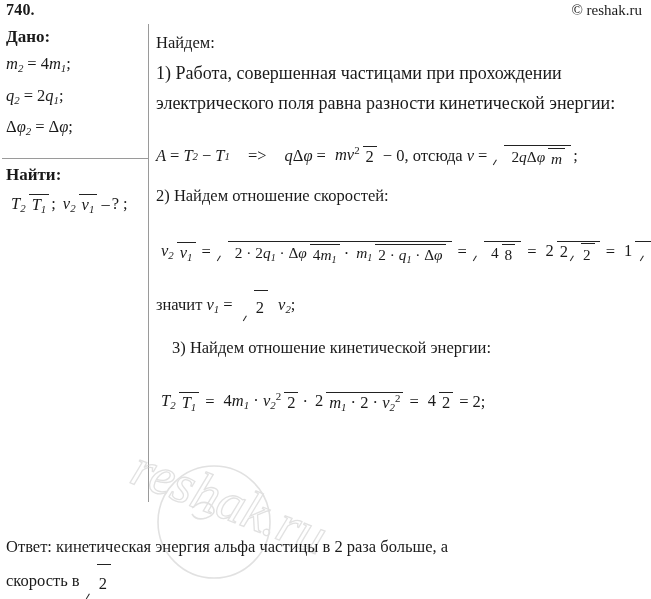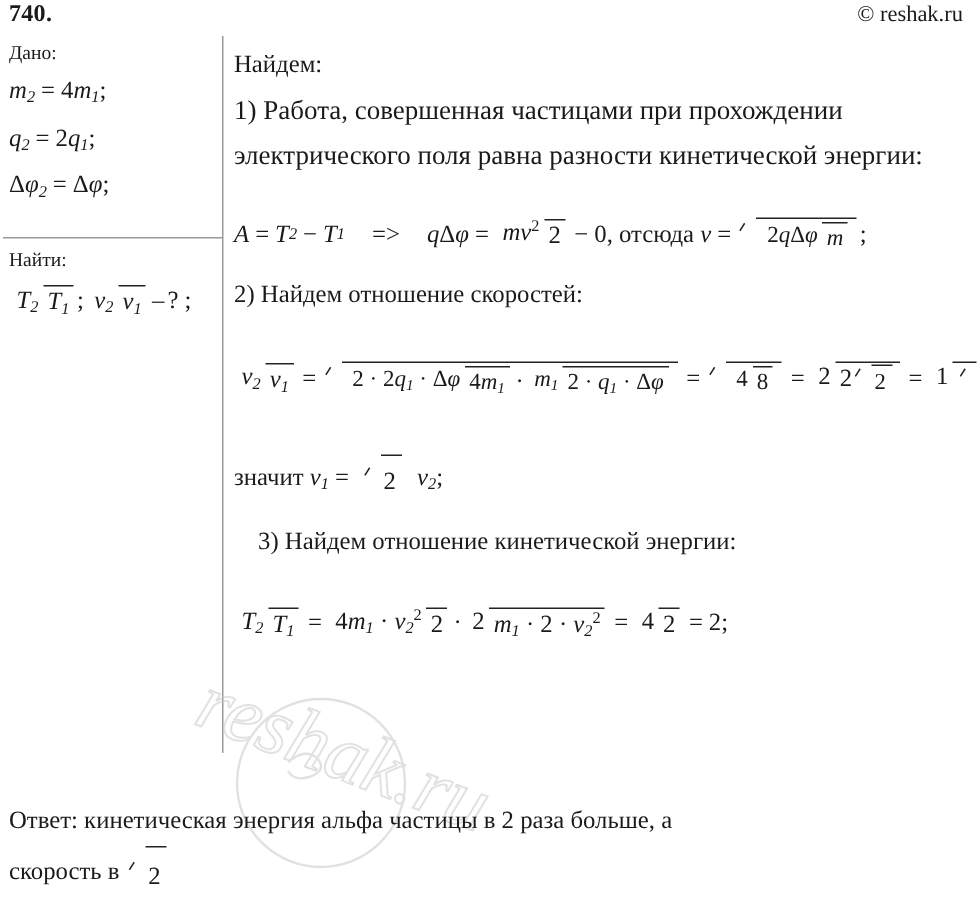--- a/index.html
+++ b/index.html
@@ -89,24 +89,25 @@
   }
   #answer-block {
     position: absolute;
     left: 6px;
     top: 530px;
     width: 640px;
     z-index: 8;
   }
 
   .sect-label {
-    font-size: 13px;
+    font-size: 17px;
     line-height: 1;
     margin-bottom: 11px;
     white-space: nowrap;
+    font-weight: bold;
   }
   .given-line {
     font-size: 16.5px;
     line-height: 1;
     margin-bottom: 15px;
     white-space: nowrap;
   }
   .para {
     font-size: 16.5px;
     line-height: 30px;
@@ -152,21 +153,21 @@
     line-height: 1.12;
   }
   .frac > .num { padding: 0 3px 1px 3px; }
   .frac > .den { padding: 1px 3px 0 3px; border-top: 1.3px solid #222; }
 
   .frac.small { font-size: 93%; }
 
   
   .rad {
     display: inline-flex;
-    align-items: center;
+    align-items: flex-end;
     vertical-align: middle;
     margin: 0 2px;
   }
   .rad > .tick {
     display: block;
     width: 11px;
     position: relative;
     flex: none;
   }
   .rad > .tick::before {
@@ -351,21 +352,21 @@
       <span class="den"><span class="rad" style="font-size:92%;">
             <span class="tick"></span>
             <span class="body">
               <span class="mn">2</span>
             </span>
           </span></span>
     </span>
     <span class="mn">,</span>
   </div>
 
-  <div class="para" style="margin-top:24px;">
+  <div class="para" style="margin-top:11px;">
     <span class="mn">значит&nbsp;</span><span class="mi">v</span><sub>1</sub><span class="mo">=</span>
     <span class="rad" style="font-size:100%;">
         <span class="tick"></span>
         <span class="body">
           <span class="mn">2</span>
         </span>
       </span>
     <span style="padding-left:4px;" class="mi">v</span><sub>2</sub><span class="mn">;</span>
   </div>
 

